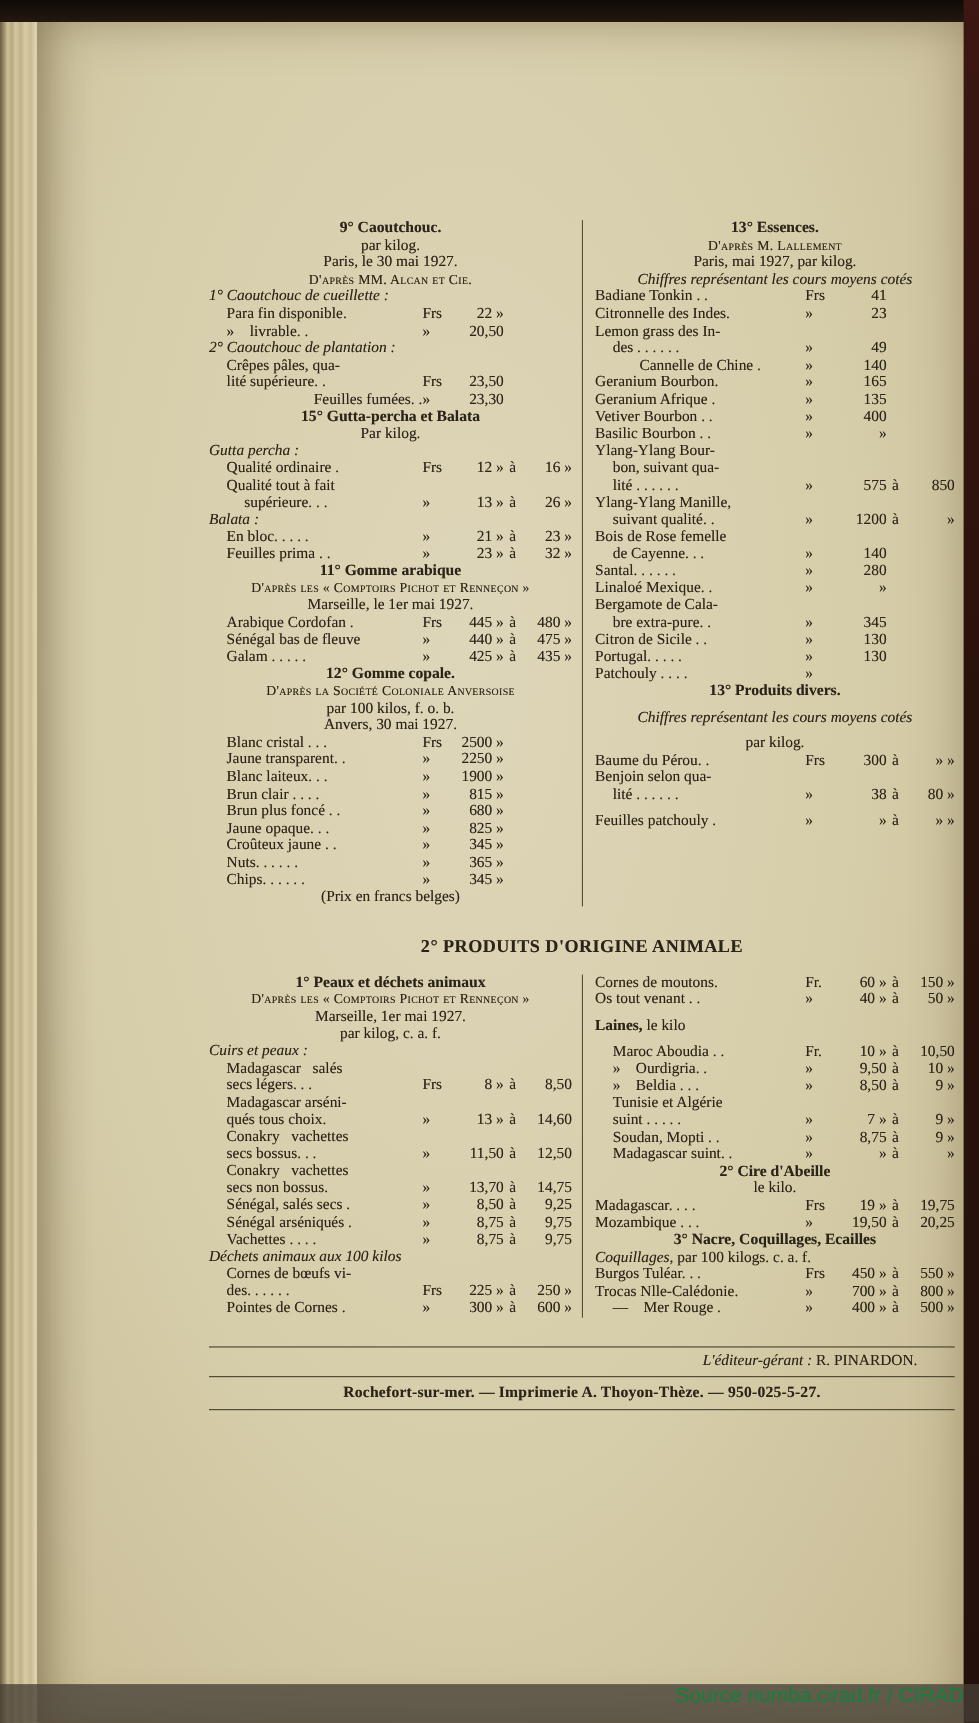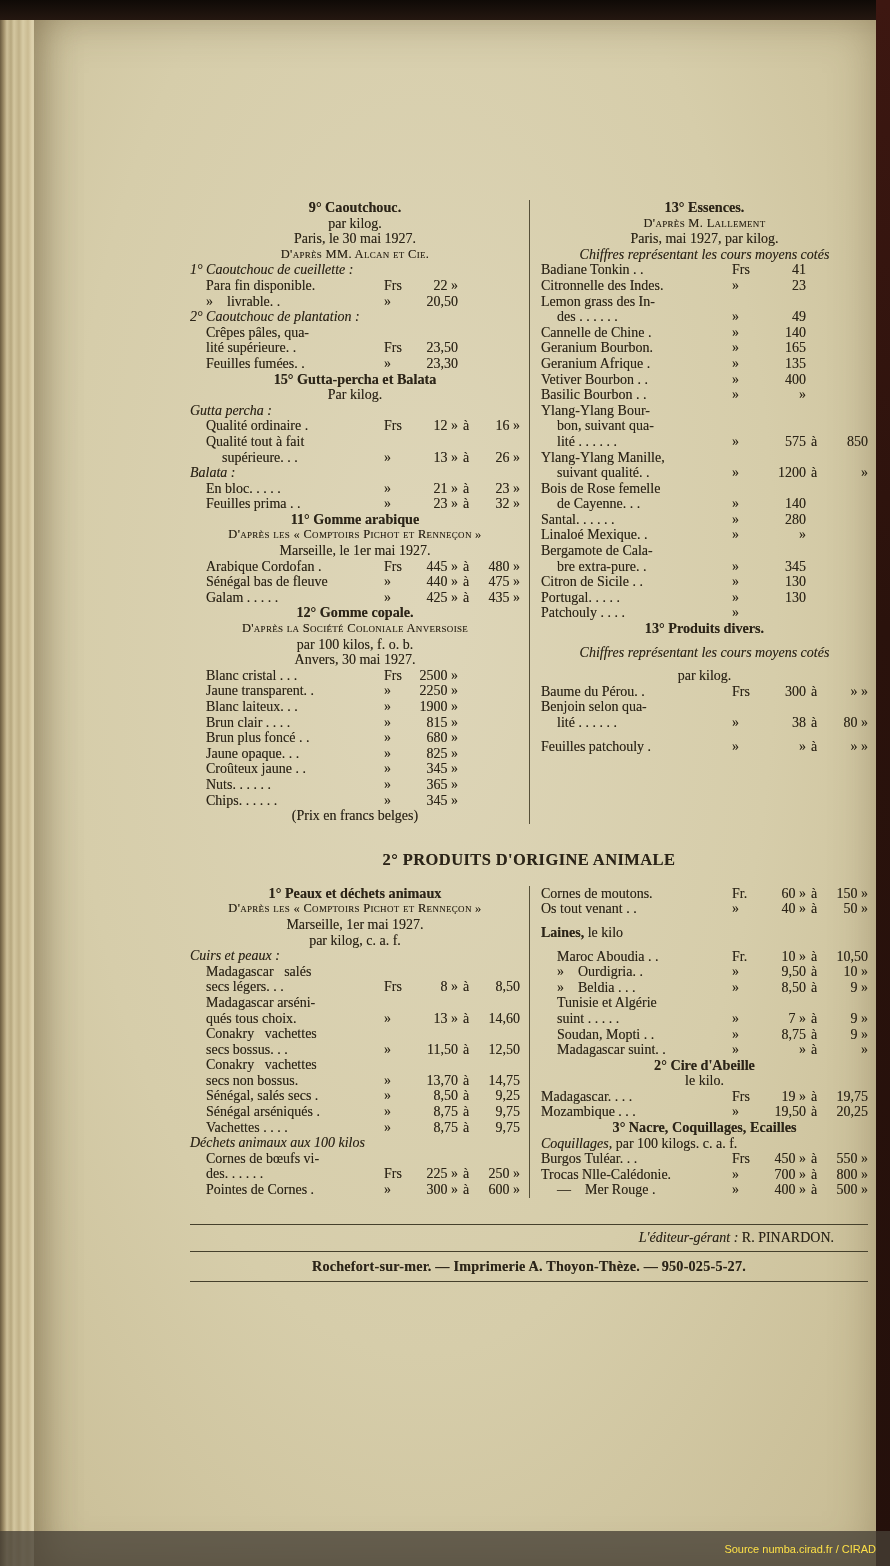--- a/index.html
+++ b/index.html
@@ -49,22 +49,22 @@
 
   .animal{margin-top:26px;text-align:center;font-weight:bold;font-size:16.5px;letter-spacing:.4px;}
 
   .footer{margin-top:26px;}
   .rule{border-top:1px solid #45402c;height:0;}
   .editor{text-align:right;padding-right:34px;margin:5px 0 5px;font-size:14px;}
   .editor .ital{font-style:italic;}
   .imprint{text-align:center;font-weight:bold;font-size:14.2px;letter-spacing:.2px;margin:6px 0 6px;}
 
   .wm{position:absolute;left:0;right:0;bottom:0;height:35px;background:rgba(70,64,54,.78);
-    display:flex;align-items:center;justify-content:flex-end;padding-right:14px;box-sizing:border-box;
-    color:#fde047;font-family:"Liberation Sans","DejaVu Sans",sans-serif;font-size:11px;}
+    display:flex;justify-content:flex-end;padding-right:14px;box-sizing:border-box;
+    color:#15803d;font-family:"Liberation Sans","DejaVu Sans",sans-serif;font-size:19px;}
 </style>
 </head>
 <body>
 
 <div id="stage">
   <div class="book-left"></div>
   <div class="page">
     <div class="content">
 
 
@@ -94,21 +94,21 @@
               <span class="lab" style="padding-left: 16px;">Crêpes pâles, qua-</span>
             </div>
             <div class="ln row">
               <span class="lab" style="padding-left: 16px;">lité supérieure. .</span>
               <span class="cur">Frs</span>
               <span class="v1">23,50</span>
               <span class="mid"></span>
               <span class="v2"></span>
             </div>
             <div class="ln row">
-              <span class="lab" style="padding-left: 16px;">Feuilles fumées. .</span>
+              <span class="lab" style="padding-left: 16px; text-align: right;">Feuilles fumées. .</span>
               <span class="cur">»</span>
               <span class="v1">23,30</span>
               <span class="mid"></span>
               <span class="v2"></span>
             </div>
             <div class="ln h">15° Gutta-percha et Balata</div>
             <div class="ln c">Par kilog.</div>
             <div class="ln li">Gutta percha :</div>
             <div class="ln row">
               <span class="lab" style="padding-left: 16px;">Qualité ordinaire .</span>
@@ -258,21 +258,21 @@
               <span class="lab" style="padding-left: 0px;">Lemon grass des In-</span>
             </div>
             <div class="ln row">
               <span class="lab" style="padding-left: 16px;">des . . . . . .</span>
               <span class="cur">»</span>
               <span class="v1">49</span>
               <span class="mid"></span>
               <span class="v2"></span>
             </div>
             <div class="ln row">
-              <span class="lab" style="padding-left: 0px;">Cannelle de Chine .</span>
+              <span class="lab" style="padding-left: 0px; text-align: center;">Cannelle de Chine .</span>
               <span class="cur">»</span>
               <span class="v1">140</span>
               <span class="mid"></span>
               <span class="v2"></span>
             </div>
             <div class="ln row">
               <span class="lab" style="padding-left: 0px;">Geranium Bourbon.</span>
               <span class="cur">»</span>
               <span class="v1">165</span>
               <span class="mid"></span>

